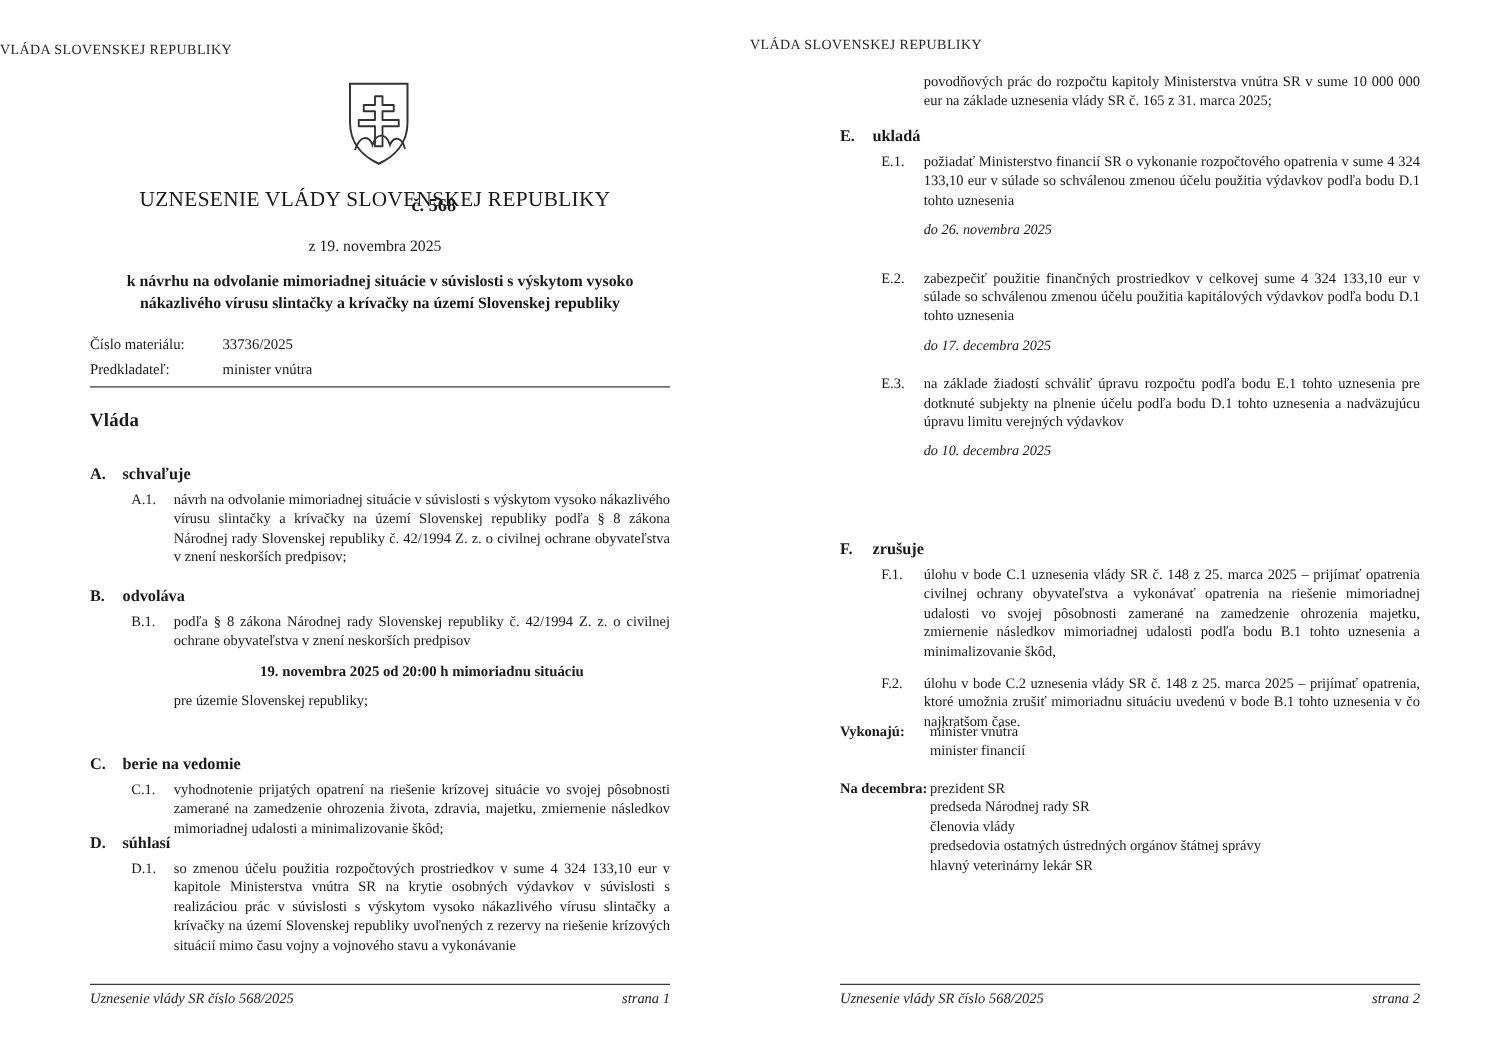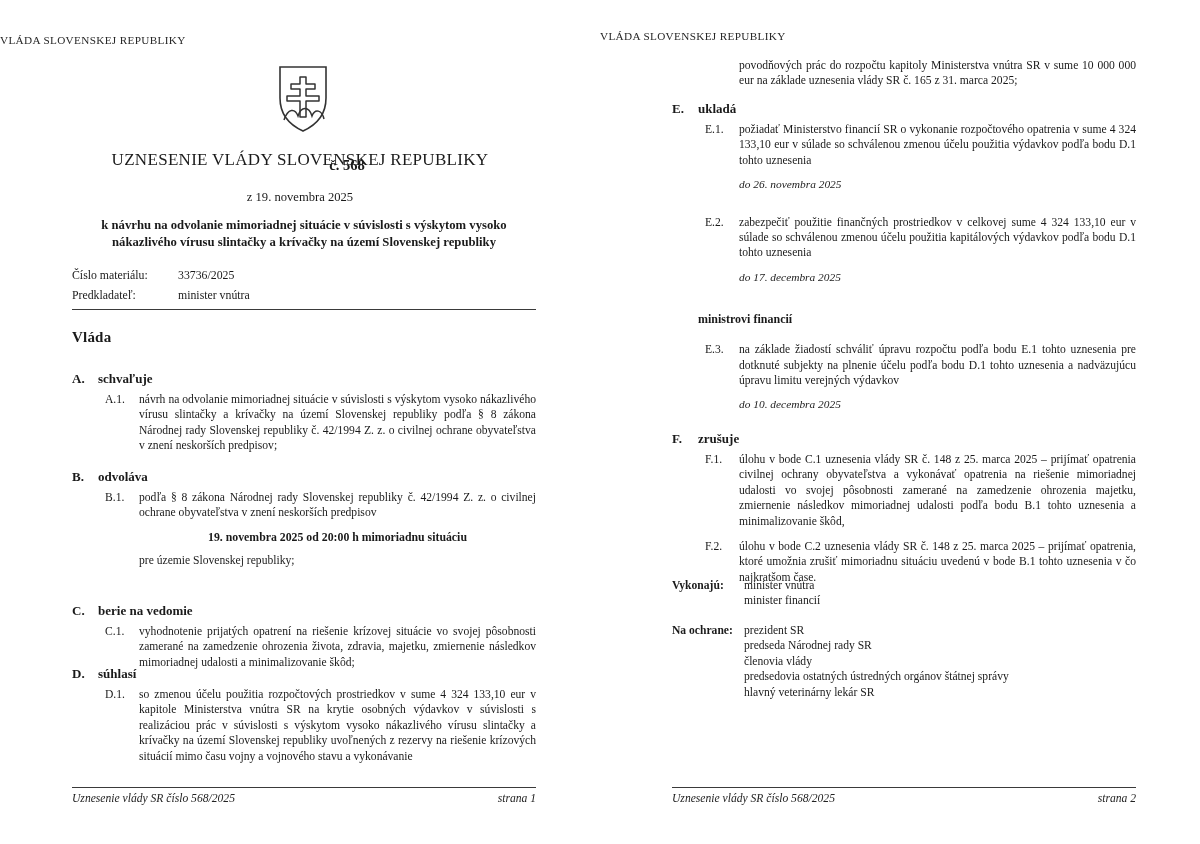--- a/index.html
+++ b/index.html
@@ -331,21 +331,20 @@
           <span class="deadline">do 26. novembra 2025</span>
         </div>
       </div>
       <div class="item" style="margin-top:22px">
         <div class="item-num">E.2.</div>
         <div class="item-body">
           <p>zabezpečiť použitie finančných prostriedkov v celkovej sume 4 324 133,10 eur v súlade so schválenou zmenou účelu použitia kapitálových výdavkov podľa bodu D.1 tohto uznesenia</p>
           <span class="deadline">do 17. decembra 2025</span>
         </div>
       </div>
-      <div class="sub-head" style="margin-top:26px">ministrovi financií</div>
       <div class="item" style="margin-top:14px">
         <div class="item-num">E.3.</div>
         <div class="item-body">
           <p>na základe žiadostí schváliť úpravu rozpočtu podľa bodu E.1 tohto uznesenia pre dotknuté subjekty na plnenie účelu podľa bodu D.1 tohto uznesenia a nadväzujúcu úpravu limitu verejných výdavkov</p>
           <span class="deadline">do 10. decembra 2025</span>
         </div>
       </div>
     </div>
 
     <div class="section" style="top:430px">
@@ -365,21 +364,21 @@
 
     <div class="dist" style="top:578px">
       <div class="dist-label">Vykonajú:</div>
       <div class="dist-list">
         <div>minister vnútra</div>
         <div>minister financií</div>
       </div>
     </div>
 
     <div class="dist" style="top:623px">
-      <div class="dist-label">Na ochrane:</div>
+      <div class="dist-label">Na decembra:</div>
       <div class="dist-list">
         <div>prezident SR</div>
         <div>predseda Národnej rady SR</div>
         <div>členovia vlády</div>
         <div>predsedovia ostatných ústredných orgánov štátnej správy</div>
         <div>hlavný veterinárny lekár SR</div>
       </div>
     </div>
 
     <div class="footer-rule"></div>

